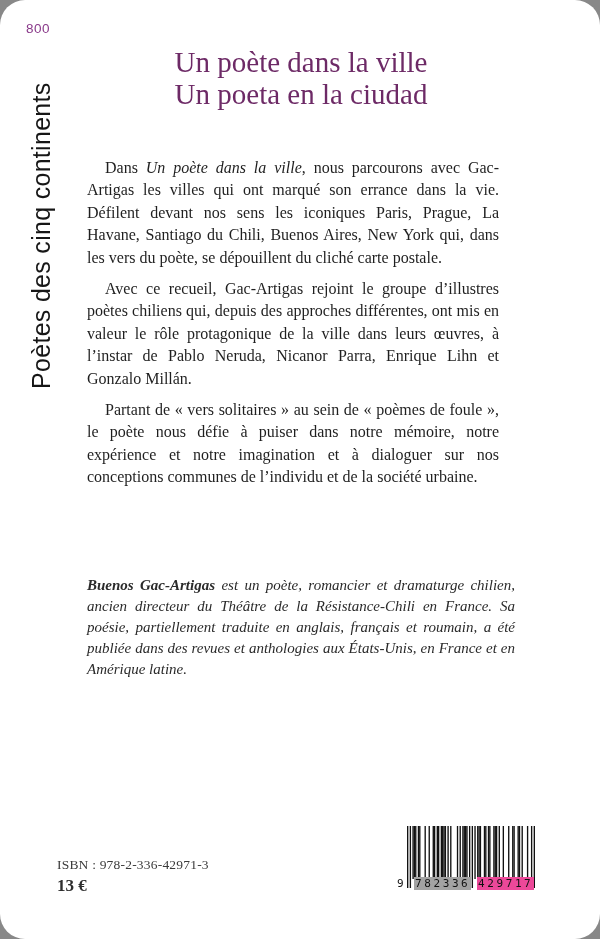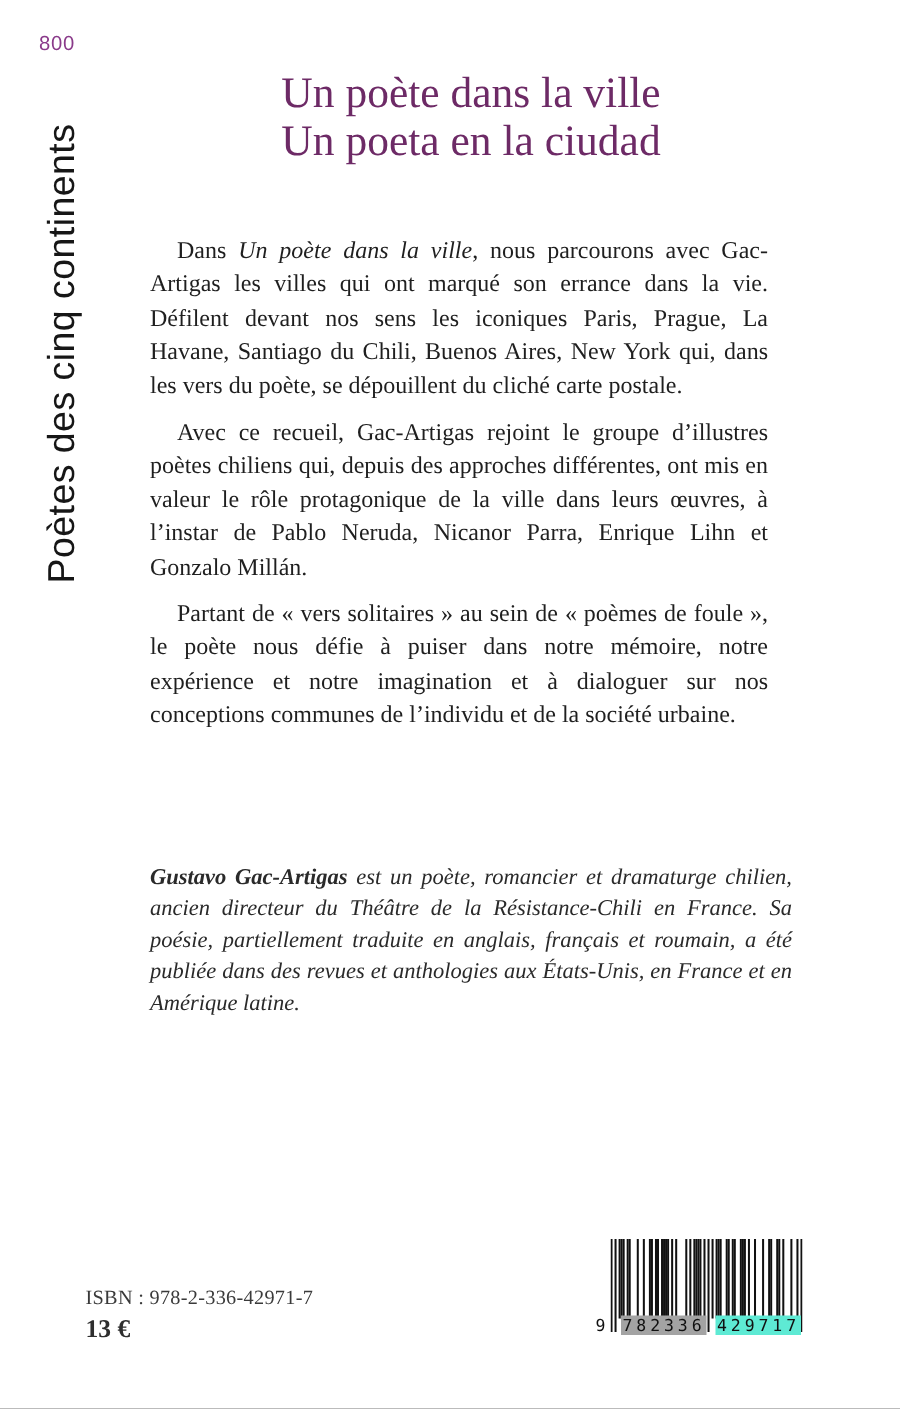--- a/index.html
+++ b/index.html
@@ -1,34 +1,35 @@
 <!DOCTYPE html>
 <html lang="fr"><head>
 <meta charset="utf-8">
 <style>
   html,body{margin:0;padding:0;background:#888;}
   .page{
     position:relative;width:600px;height:939px;background:#ffffff;
     font-family:"Liberation Serif",serif;overflow:hidden;margin:0 auto;
     color:var(--body-text,#1f1f1f);
+    border-radius:25px;
   }
   
   .collection-number{
     position:absolute;left:26px;top:21px;
     font-family:"Liberation Sans",sans-serif;font-size:13.5px;
     color:var(--number-purple,#8a3a8a);letter-spacing:.5px;
   }
   .collection-name{
     position:absolute;left:24px;top:389px;width:344px;height:34px;
     transform:rotate(-90deg);transform-origin:0 0;
     font-family:"Liberation Sans",sans-serif;font-size:25px;line-height:34px;
     color:#161616;white-space:nowrap;letter-spacing:.3px;
   }
   
-  .main-col{position:absolute;left:100px;top:0;width:428px;}
+  .main-col{position:absolute;left:87px;top:0;width:428px;}
   .book-title{
     margin:46px 0 0 0;text-align:center;font-weight:normal;
     color:var(--title-purple,#6d2a66);font-size:29px;line-height:32px;
   }
   .book-title span{display:block;}
   p.syn{
     margin:9px 16px 0 0;text-align:justify;text-indent:18px;
     font-size:16px;line-height:22.4px;
   }
   p.syn.first{margin-top:47px;}
@@ -43,21 +44,21 @@
   
   .barcode{position:absolute;left:397px;top:826px;width:148px;height:74px;background:#fff;}
   .barcode svg{position:absolute;left:10px;top:0;}
   .barcode svg rect{fill:var(--barcode-black,#111111);}
   .bc-digits{
     position:absolute;top:51px;left:0;width:148px;height:14px;
     font-family:"DejaVu Sans Mono",monospace;font-size:11px;color:#111;
   }
   .bc-digit-lead{position:absolute;left:0;top:0;background:#fff;}
   .bc-group1{position:absolute;left:17px;top:0;letter-spacing:2.6px;background:#a3a3a3;padding:0 1px;}
-  .bc-group2{position:absolute;left:80px;top:0;letter-spacing:2.6px;background:#5eead4;padding:0 1px;}
+  .bc-group2{position:absolute;left:80px;top:0;letter-spacing:2.6px;background:#ec4899;padding:0 1px;}
 </style>
 </head>
 <body>
 
 <div class="page" style="--title-purple: #6d2a66; --number-purple: #8a3a8a; --body-text: #1f1f1f; --barcode-black: #111111;">
 
   <div class="collection-number">800</div>
 
   <div class="collection-name">Poètes des cinq continents</div>
 
@@ -67,25 +68,25 @@
       <span>Un poète dans la ville</span>
       <span>Un poeta en la ciudad</span>
     </h1>
 
     <p class="syn first"><span>Dans </span><em>Un poète dans la ville</em><span>, nous parcourons avec Gac-Artigas les villes qui ont marqué son errance dans la vie. Défilent devant nos sens les iconiques Paris, Prague, La Havane, Santiago du Chili, Buenos Aires, New York qui, dans les vers du poète, se dépouillent du cliché carte postale.</span></p>
 
     <p class="syn">Avec ce recueil, Gac-Artigas rejoint le groupe d’illustres poètes chiliens qui, depuis des approches différentes, ont mis en valeur le rôle protagonique de la ville dans leurs œuvres, à l’instar de Pablo Neruda, Nicanor Parra, Enrique Lihn et Gonzalo Millán.</p>
 
     <p class="syn">Partant de « vers solitaires » au sein de « poèmes de foule », le poète nous défie à puiser dans notre mémoire, notre expérience et notre imagination et à dialoguer sur nos conceptions communes de l’individu et de la société urbaine.</p>
 
-    <p class="bio"><span class="bio-name">Gustavo Gac-Artigas</span><span> est un poète, romancier et dramaturge chilien, ancien directeur du Théâtre de la Résistance-Chili en France. Sa poésie, partiellement traduite en anglais, français et roumain, a été publiée dans des revues et anthologies aux États-Unis, en France et en Amérique latine.</span></p>
+    <p class="bio"><span class="bio-name">Buenos Gac-Artigas</span><span> est un poète, romancier et dramaturge chilien, ancien directeur du Théâtre de la Résistance-Chili en France. Sa poésie, partiellement traduite en anglais, français et roumain, a été publiée dans des revues et anthologies aux États-Unis, en France et en Amérique latine.</span></p>
 
   </div>
 
-  <div class="isbn-line">ISBN : 978-2-336-42971-7</div>
+  <div class="isbn-line">ISBN : 978-2-336-42971-3</div>
   <div class="price-line">13 €</div>
 
   <div class="barcode">
     <svg width="128" height="62" viewBox="0 0 95 62" preserveAspectRatio="none">
         <rect x="0" y="0" width="1" height="62"></rect>
         <rect x="2" y="0" width="1" height="62"></rect>
         <rect x="4" y="0" width="1" height="53"></rect>
         <rect x="5" y="0" width="1" height="53"></rect>
         <rect x="6" y="0" width="1" height="53"></rect>
         <rect x="8" y="0" width="1" height="53"></rect>

